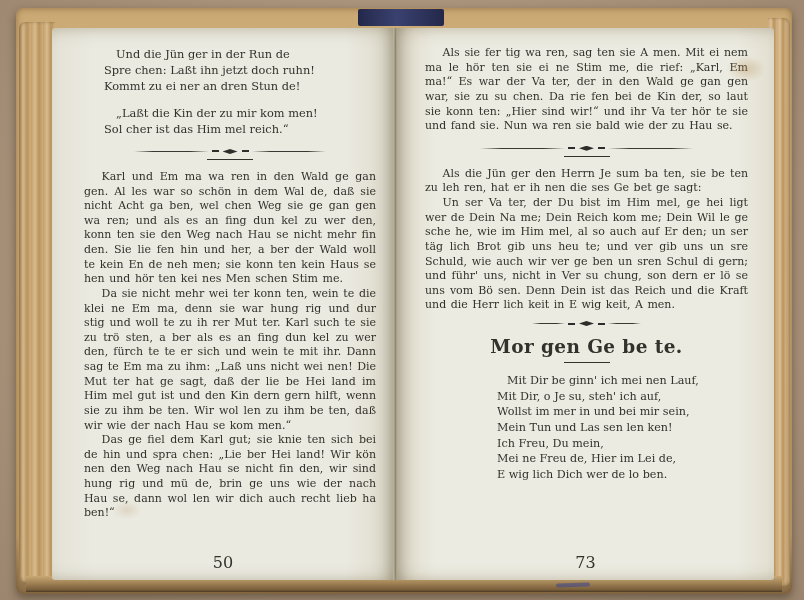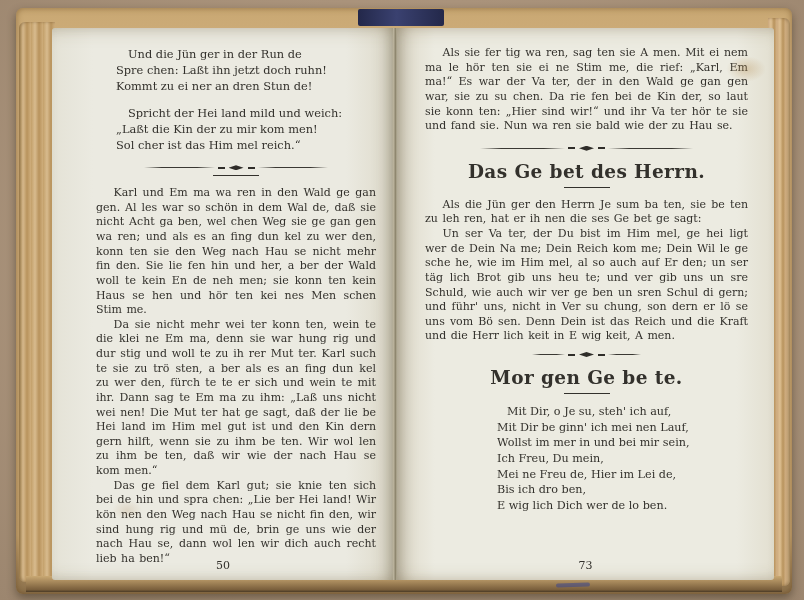--- a/index.html
+++ b/index.html
@@ -19,21 +19,21 @@
     background:repeating-linear-gradient(90deg,#cdaa7e 0px,#dec092 3px,#b8935d 6px,#d3b286 9px);
     box-shadow:inset -2px 0 3px rgba(80,55,20,.4);}
   .edge-bottom{left:10px;bottom:2px;width:756px;height:16px;
     background:linear-gradient(180deg,#c9a873,#7a5f3c 85%,#4a3a26);}
   .ink-mark{position:absolute;left:540px;bottom:7px;width:34px;height:4px;
     background:rgba(58,70,140,.55);border-radius:2px;transform:rotate(-2deg);}
   .page{position:absolute;top:20px;height:552px;background:#eae9e0;color:#33312c;}
   .page-left{left:36px;width:342px;border-radius:3px 0 0 3px;
     background:linear-gradient(90deg,#e4e2d6 0%,#ebeae1 12%,#ebeae1 86%,#ddd9c9 100%);
     box-shadow:inset -14px 0 16px -10px rgba(95,85,60,.5), inset 0 14px 18px -14px rgba(120,100,60,.35), inset 0 -12px 16px -12px rgba(120,100,60,.3);
-    padding:18px 18px 0 44px;box-sizing:border-box;}
+    padding:18px 18px 0 32px;box-sizing:border-box;}
   .page-right{left:381px;width:377px;border-radius:0 3px 3px 0;
     background:linear-gradient(90deg,#ded9c9 0%,#ecebe1 10%,#ecebe1 90%,#e2dfd0 100%);
     box-shadow:inset 14px 0 16px -10px rgba(95,85,60,.45), inset 0 14px 18px -14px rgba(120,100,60,.35), inset 0 -12px 16px -12px rgba(120,100,60,.3);
     padding:18px 26px 0 28px;box-sizing:border-box;}
   .gutter{position:absolute;left:377px;top:20px;width:5px;height:552px;
     background:linear-gradient(90deg,#c4bca6,#8f876f 50%,#cdc6b2);}
   .stain{position:absolute;border-radius:50%;pointer-events:none;}
   .stain1{right:8px;top:28px;width:40px;height:26px;background:radial-gradient(rgba(180,140,80,.35),transparent 70%);}
   .stain2{left:60px;bottom:60px;width:30px;height:20px;background:radial-gradient(rgba(170,130,80,.2),transparent 70%);}
 
@@ -44,42 +44,41 @@
   h2{font-size:18.5px;font-weight:bold;text-align:center;margin:10px 0 2px 0;letter-spacing:.4px;}
   .heading-rule{width:46px;border-top:1.7px solid #33312c;margin:5px auto 10px auto;}
   p{font-size:11px;line-height:1.33;text-align:justify;text-indent:1.6em;margin:0;word-spacing:1px;}
   .divider{display:flex;align-items:center;margin:12px auto 4px auto;}
   .divider-wide{width:66%;}
   .divider-narrow{width:34%;margin-top:8px;}
   .dline{flex:1;height:1px;background:linear-gradient(90deg,transparent,#3a3833 25%,#3a3833 75%,transparent);}
   .ddot{width:7px;height:2px;background:#2f2d29;margin:0 3px;}
   .ddiamond{width:15px;height:5px;background:#2f2d29;margin:0 1px;
     clip-path:polygon(0 50%,50% 0,100% 50%,50% 100%);}
-  .page-number{position:absolute;bottom:8px;left:0;width:100%;text-align:center;font-size:11px;}
+  .page-number{position:absolute;bottom:8px;left:0;width:100%;text-align:center;font-size:16px;}
 </style>
 </head>
 <body>
 
 <div class="desk">
   <div class="book">
     <div class="spine-binding"></div>
     <div class="edge edge-left"></div>
     <div class="edge edge-right"></div>
     <div class="edge edge-bottom"></div>
     <div class="ink-mark"></div>
 
     <div class="page page-left">
       <div class="stain stain2"></div>
       <div class="stanza">
           <div>Und die Jün ger in der Run de</div>
           <div>Spre chen: Laßt ihn jetzt doch ruhn!</div>
           <div>Kommt zu ei ner an dren Stun de!</div>
         </div>
       <div class="stanza">
-          <div>Spricht der Hei land mild und weich:</div>
           <div>„Laßt die Kin der zu mir kom men!</div>
           <div>Sol cher ist das Him mel reich.“</div>
         </div>
       <div class="divider divider-wide">
         <span class="dline"></span>
         <span class="ddot"></span>
         <span class="ddiamond"></span>
         <span class="ddot"></span>
         <span class="dline"></span>
       </div>
@@ -95,38 +94,37 @@
     <div class="page page-right">
       <div class="stain stain1"></div>
       <p>Als sie fer tig wa ren, sag ten sie A men. Mit ei nem ma le hör ten sie ei ne Stim me, die rief: „Karl, Em ma!“ Es war der Va ter, der in den Wald ge gan gen war, sie zu su chen. Da rie fen bei de Kin der, so laut sie konn ten: „Hier sind wir!“ und ihr Va ter hör te sie und fand sie. Nun wa ren sie bald wie der zu Hau se.</p>
       <div class="divider divider-wide">
         <span class="dline"></span>
         <span class="ddot"></span>
         <span class="ddiamond"></span>
         <span class="ddot"></span>
         <span class="dline"></span>
       </div>
-      <h2>Das Ge bet des Herrn.</h2>
       <div class="heading-rule"></div>
       <p>Als die Jün ger den Herrn Je sum ba ten, sie be ten zu leh ren, hat er ih nen die ses Ge bet ge sagt:</p>
       <p>Un ser Va ter, der Du bist im Him mel, ge hei ligt wer de Dein Na me; Dein Reich kom me; Dein Wil le ge sche he, wie im Him mel, al so auch auf Er den; un ser täg lich Brot gib uns heu te; und ver gib uns un sre Schuld, wie auch wir ver ge ben un sren Schul di gern; und führ' uns, nicht in Ver su chung, son dern er lö se uns vom Bö sen. Denn Dein ist das Reich und die Kraft und die Herr lich keit in E wig keit, A men.</p>
       <div class="divider divider-narrow">
         <span class="dline"></span>
         <span class="ddot"></span>
         <span class="ddiamond"></span>
         <span class="ddot"></span>
         <span class="dline"></span>
       </div>
       <h2>Mor gen Ge be te.</h2>
       <div class="heading-rule"></div>
       <div class="poem">
+          <div>Mit Dir be ginn' ich mei nen Lauf,</div>
           <div>Mit Dir, o Je su, steh' ich auf,</div>
-          <div>Mit Dir be ginn' ich mei nen Lauf,</div>
           <div>Wollst im mer in und bei mir sein,</div>
+          <div>Mein Tun und Las sen len ken!</div>
           <div>Ich Freu, Du mein,</div>
           <div>Mei ne Freu de, Hier im Lei de,</div>
-          <div>Bis ich dro ben,</div>
           <div>E wig lich Dich wer de lo ben.</div>
         </div>
       <div class="page-number">73</div>
     </div>
   </div>
 </div>
 
 </body></html>

